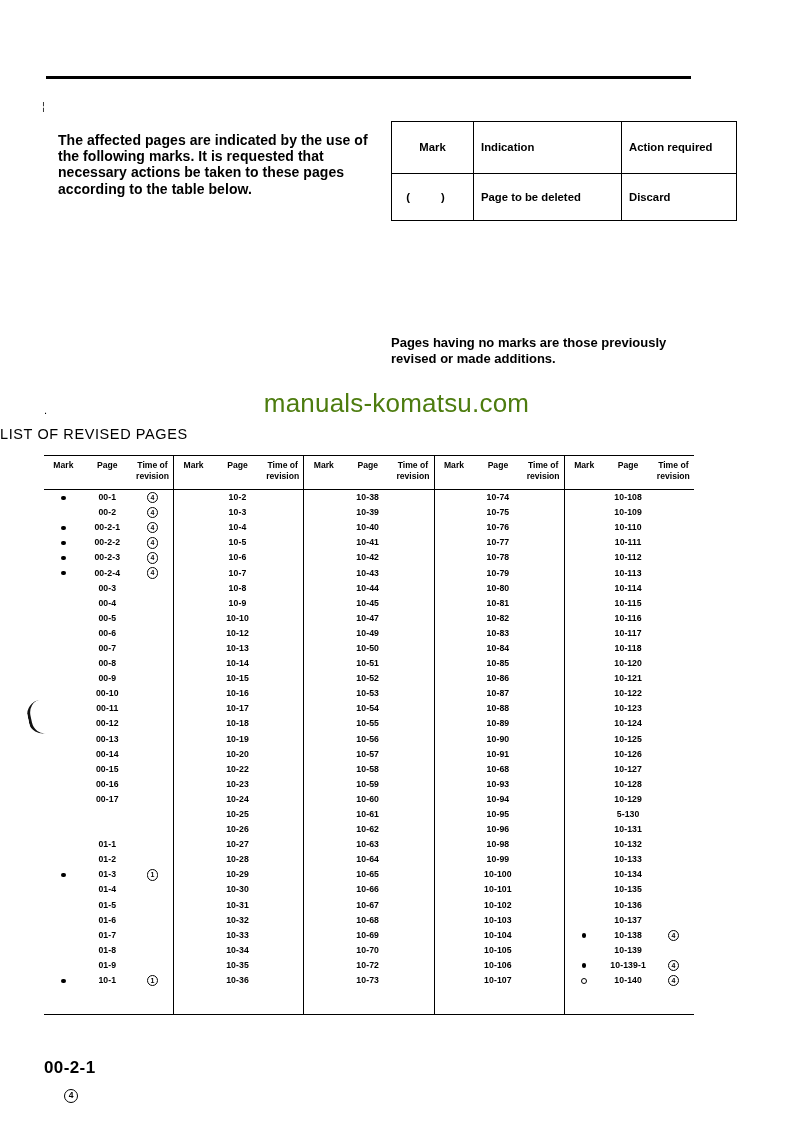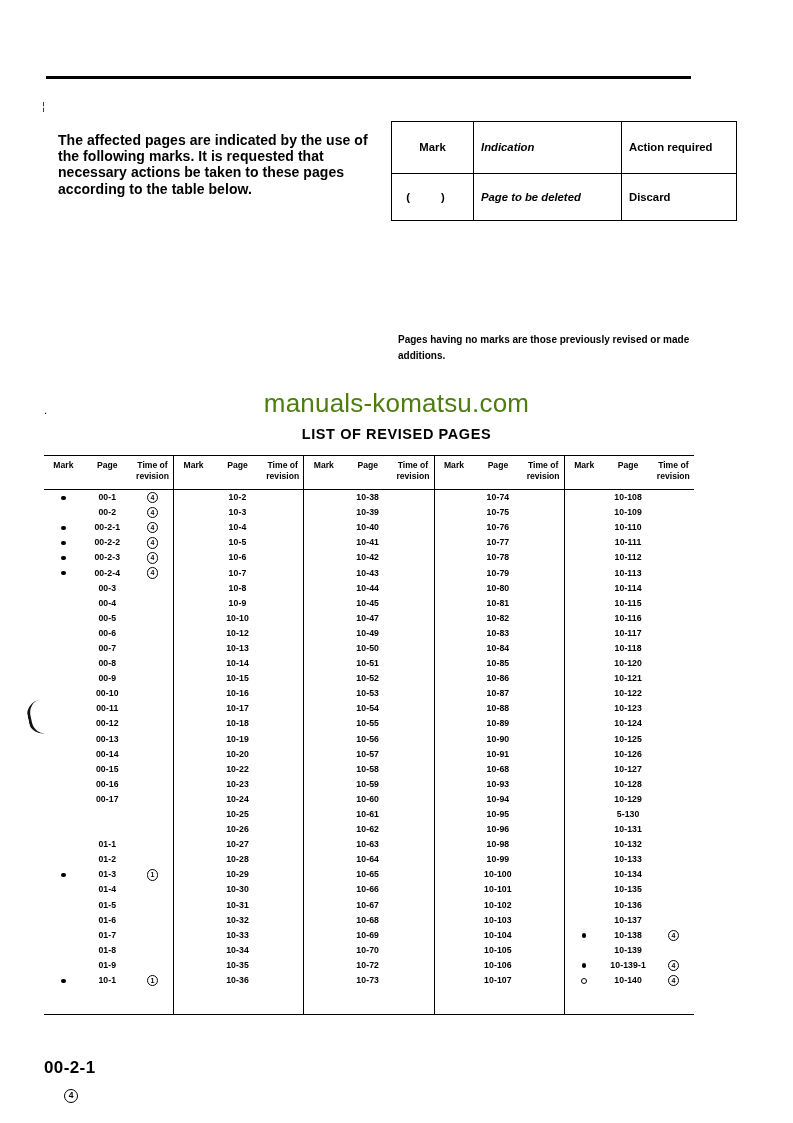--- a/index.html
+++ b/index.html
@@ -57,21 +57,21 @@
   .legend-table td, .legend-table th {
     border: 1.4px solid #000;
     font-size: 11.3px;
     font-weight: 600;
     padding: 5px 7px;
     vertical-align: middle;
     text-align: left;
     line-height: 15px;
   }
   .legend-table .col-mark { width: 67px; text-align: center; }
-  .legend-table .col-ind  { width: 133px; font-style: italic; }
+  .legend-table .col-ind  { width: 133px; }
   .legend-table .col-act  { width: 100px; }
   .legend-table tr { height: 47px; }
   .legend-table tr.hdr { height: 52px; }
   .legend-table .hdr td { vertical-align: middle; }
   .mark-cell { text-align: center; font-size: 13px; }
   .glyph-open {
     display: inline-block;
     width: 7px; height: 7px;
     border: 1.3px solid #000;
     border-radius: 50%;
@@ -84,44 +84,42 @@
     background: #000;
   }
   .glyph-paren { letter-spacing: 14px; font-size: 13px; }
 
   
   .legend-note {
     position: absolute;
     left: 391px;
     top: 322px;
     width: 312px;
-    font-size: 10px;
+    font-size: 13px;
     line-height: 15.5px;
     font-weight: 600;
-    margin-left: 7px;
   }
 
   
   .watermark {
     position: absolute;
     left: 0; right: 0;
     top: 388px;
     text-align: center;
     font-size: 26px;
     letter-spacing: 0.2px;
     color: #4d7c0f;
     font-weight: 400;
   }
   .list-title {
     position: absolute;
     left: 0; right: 0;
     top: 426px;
-    text-align: center;
     font-size: 14.5px;
-    font-weight: 700;
+    font-weight: 400;
     letter-spacing: 0.6px;
   }
   .side-dot {
     position: absolute;
     left: 44px;
     top: 404px;
     font-size: 11px;
   }
 
   

